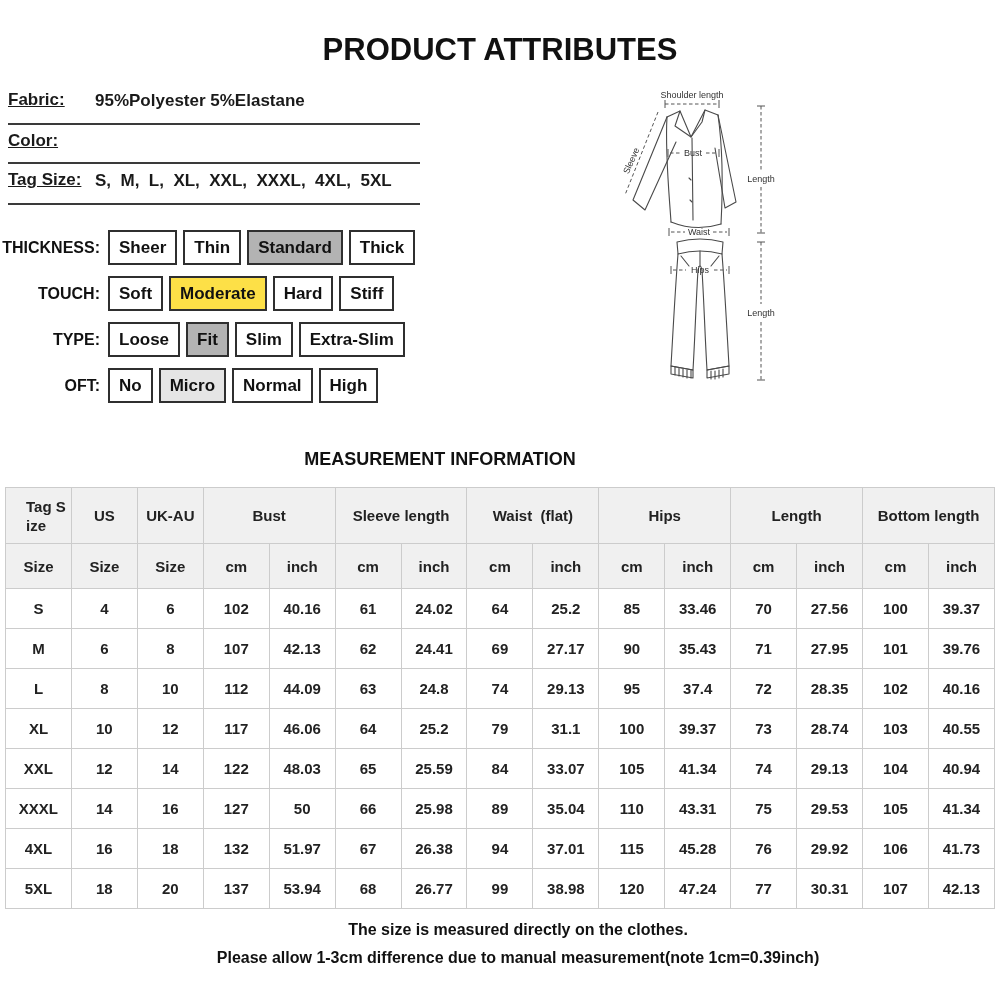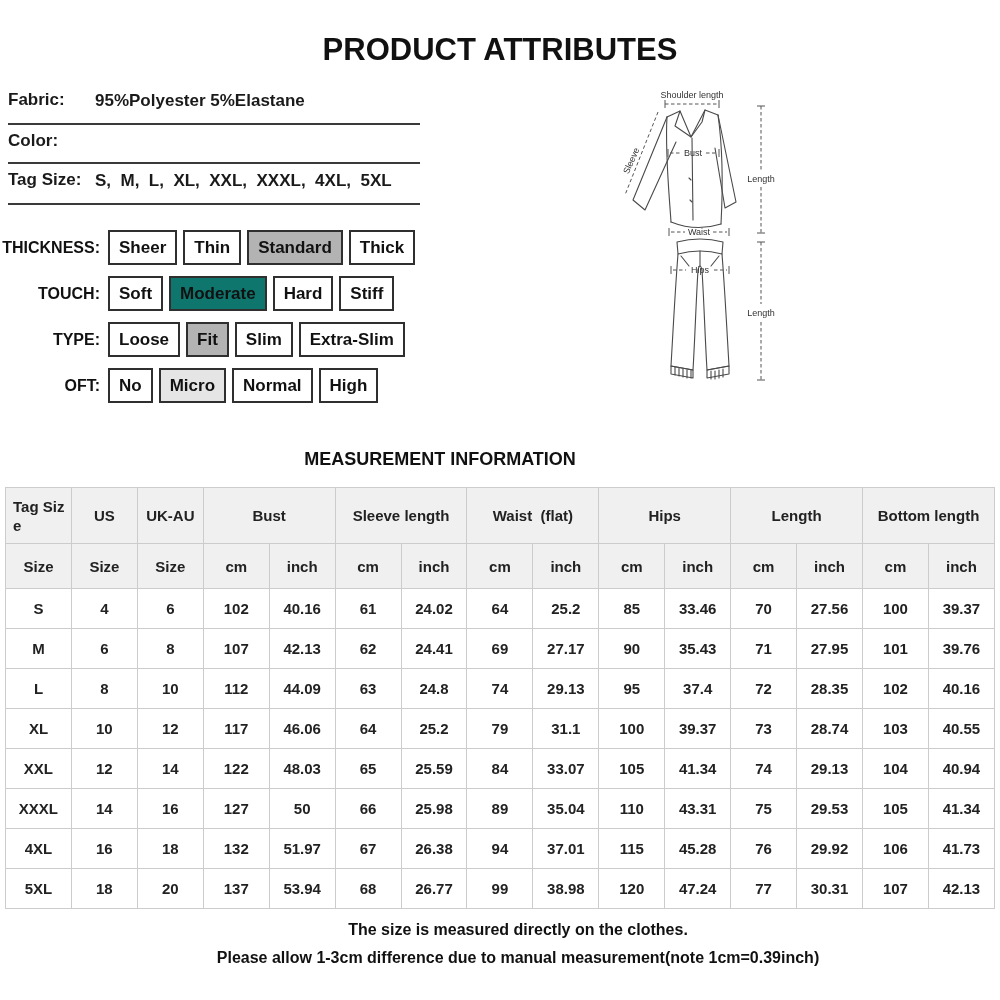--- a/index.html
+++ b/index.html
@@ -6,21 +6,21 @@
   html,body { background:#ffffff; }
   body { font-family:"Liberation Sans", sans-serif; color:#1a1a1a; }
   .page { position:relative; width:1000px; height:1000px; background:#fff; overflow:hidden; }
 
   .main-title { position:absolute; top:32px; left:0; width:1000px; text-align:center;
     font-size:31px; font-weight:bold; letter-spacing:0px; color:#111; }
 
   
   .attr-block { position:absolute; top:84px; left:8px; width:412px; }
   .attr-row { border-bottom:2px solid #3a3a3a; padding:6px 0 11px 0; display:flex; }
-  .attr-label { font-weight:bold; font-size:17px; width:87px; flex:0 0 87px; }
+  .attr-label { font-weight:bold; font-size:17px; width:87px; flex:0 0 87px;text-decoration:underline; }
   .attr-value { font-weight:bold; font-size:17px; line-height:22px; }
   .attr-value .second-line { display:block; margin-top:13px; }
 
   
   .options { position:absolute; top:232px; left:0; width:430px; }
   .opt-row { display:flex; align-items:center; margin-bottom:15px; height:31px; }
   .opt-label { width:108px; flex:0 0 108px; text-align:right; font-size:16px; font-weight:bold;
     padding-right:8px; color:#111; }
   .opt-chips { display:flex; gap:6px; }
   .chip { display:inline-block; border:2px solid #2f2f2f; background:#fff; padding:4px 9px;
@@ -38,21 +38,21 @@
   .meas-title { position:absolute; top:449px; left:0; width:880px; text-align:center;
     font-size:18px; font-weight:bold; color:#111; }
   .meas-table { position:absolute; top:487px; left:5px; width:990px;
     border-collapse:collapse; table-layout:fixed; border:1px solid #a8a8a8; }
   .meas-table th, .meas-table td { border:1px solid #cccccc; text-align:center; vertical-align:middle;
     font-size:15px; font-weight:bold; color:#222; padding:2px 5px; }
   .meas-table thead th { background:#f0f0f0; }
   .meas-table thead tr.group-row th { height:56px; }
   .meas-table thead tr.sub-row th { height:45px; }
   .meas-table tbody td { height:40px; background:#fff; }
-  .meas-table th.first-col { text-align:left; word-break:break-all; line-height:19px; padding-left:7px; }
+  .meas-table th.first-col { text-align:left; word-break:break-all; line-height:19px; padding-left:20px; }
 
   .footer-notes { position:absolute; top:916px; left:0; width:1000px; text-align:center; }
   .footer-notes div { font-size:16px; font-weight:bold; line-height:28px; color:#111;padding-left:36px; }
 </style>
 </head>
 <body>
 
 <div class="page">
 
   <h1 class="main-title">PRODUCT ATTRIBUTES</h1>
@@ -78,21 +78,21 @@
           <span class="chip">Sheer</span>
           <span class="chip">Thin</span>
           <span class="chip" style="background: rgb(179, 179, 179);">Standard</span>
           <span class="chip">Thick</span>
         </div>
       </div>
       <div class="opt-row">
         <span class="opt-label">TOUCH:</span>
         <div class="opt-chips">
           <span class="chip">Soft</span>
-          <span class="chip" style="background: #0f766e; text-align: center;">Moderate</span>
+          <span class="chip" style="background: #fde047; text-align: center;">Moderate</span>
           <span class="chip">Hard</span>
           <span class="chip">Stiff</span>
         </div>
       </div>
       <div class="opt-row">
         <span class="opt-label">TYPE:</span>
         <div class="opt-chips">
           <span class="chip">Loose</span>
           <span class="chip" style="background: rgb(179, 179, 179);">Fit</span>
           <span class="chip">Slim</span>

